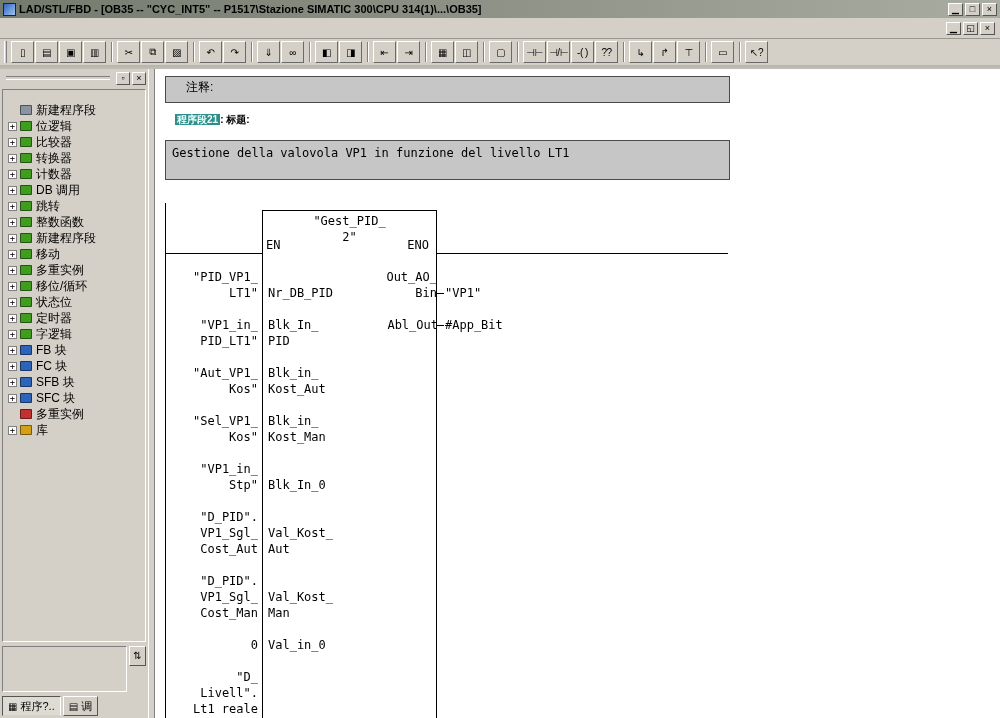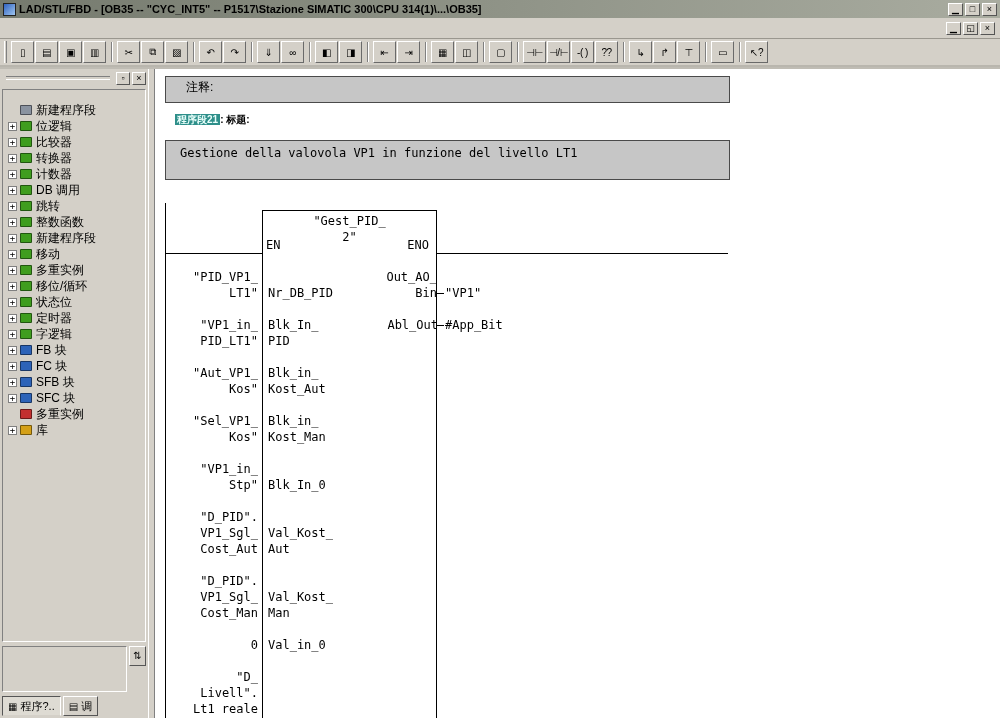--- a/index.html
+++ b/index.html
@@ -327,21 +327,21 @@
 
       <div class="comment-box" style="left:10px;top:7px;width:565px;height:27px">
         <div style="padding:2px 20px">注释:</div>
       </div>
 
       <div class="net-title" style="left:12px;top:44px">
         <span class="net-hl">程序段21</span><span>: 标题:</span>
       </div>
 
       <div class="comment-box" style="left:10px;top:71px;width:565px;height:40px">
-        <div class="m" style="padding:4px 14px">Gestione della valovola VP1 in funzione del livello LT1</div>
+        <div class="m" style="padding:4px 6px">Gestione della valovola VP1 in funzione del livello LT1</div>
       </div>
 
       <div class="vline" style="left:10px;top:134px;height:515px"></div>
 
       <div class="block" style="left:107px;top:141px;width:175px;height:520px"></div>
       <div class="m abs pre" style="left:107px;top:144px;width:175px;text-align:center">"Gest_PID_
 2"</div>
 
       <div class="m abs" style="left:111px;top:170px;line-height:13px">EN</div>
       <div class="m abs r" style="left:234px;top:170px;width:40px;line-height:13px">ENO</div>

